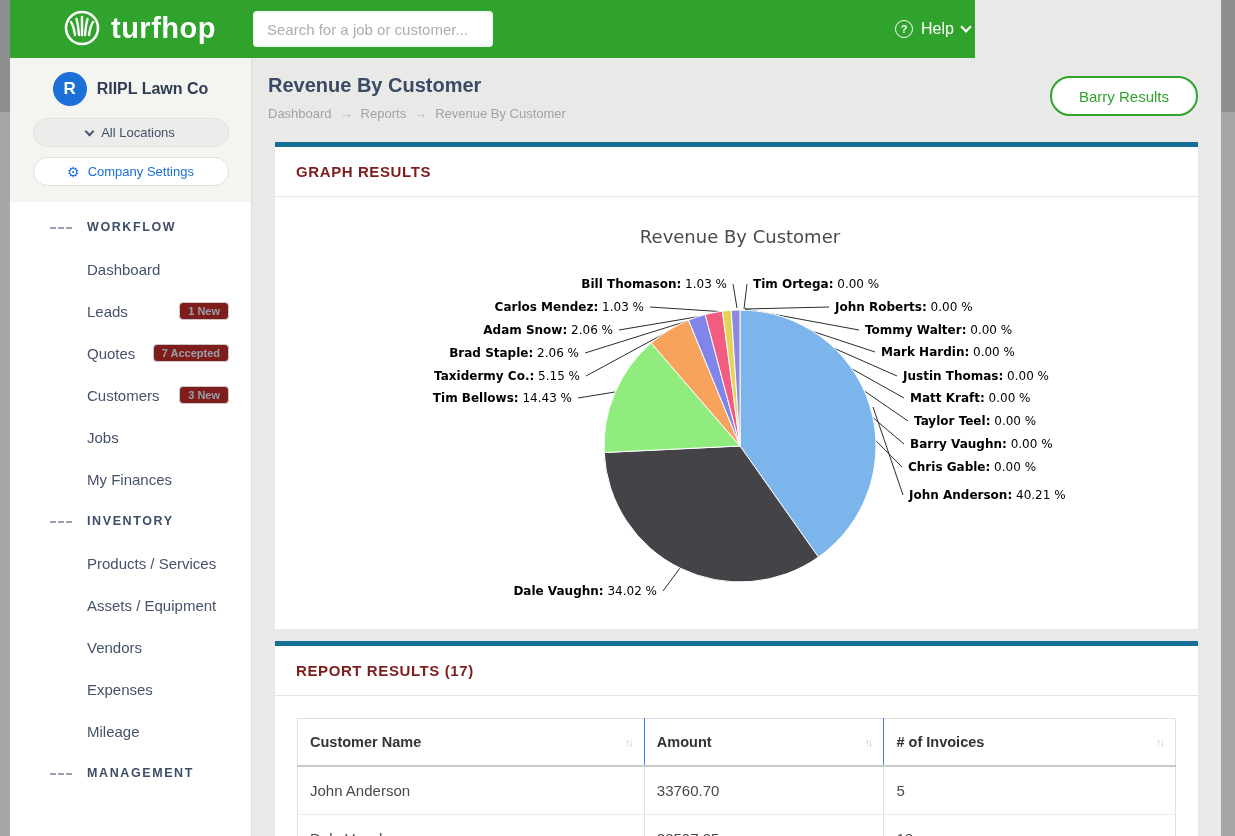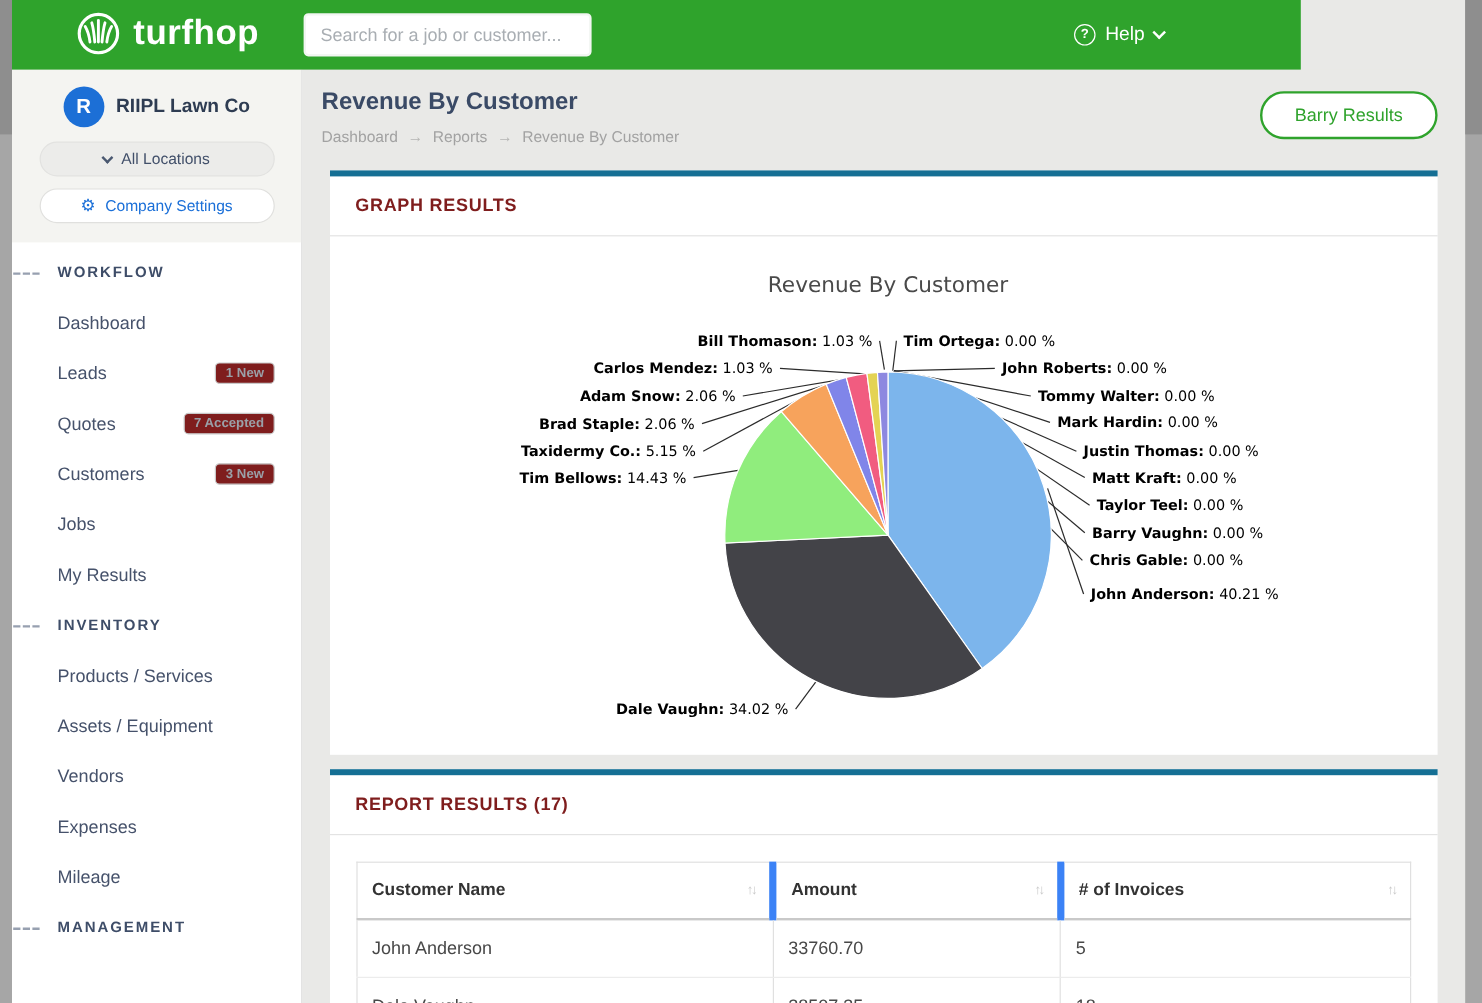--- a/index.html
+++ b/index.html
@@ -6,21 +6,21 @@
   html,body { width:1235px; height:836px; overflow:hidden; background:#e9e9e7;
     font-family:"Liberation Sans", sans-serif; }
 
   
   .edge { position:absolute; top:0; height:836px; background:#a6a6a6; z-index:50; }
   .edge-left { left:0; width:10px; }
   .edge-right { right:0; width:14px; }
   .edge .thumb { width:100%; height:112px; background:#8e8e8e; }
 
   
-  .topbar { position:absolute; left:10px; top:0; width:1074px; height:58px; background:#2fa32c; z-index:10; }
+  .topbar { position:absolute; left:10px; top:0; width:965px; height:58px; background:#2fa32c; z-index:10; }
   .brand { position:absolute; left:52px; top:8px; display:flex; align-items:center; gap:9px; }
   .brand-word { color:#fff; font-size:29px; font-weight:bold; letter-spacing:.5px; }
   .search-input { position:absolute; left:243px; top:11px; width:240px; height:36px; border:2px solid #f2f6f2;
     border-radius:4px; background:#fff; padding:0 12px; font-size:15px; color:#444; outline:none; }
   .search-input::placeholder { color:#a9aeb3; }
   .help-group { position:absolute; left:885px; top:0; height:58px; display:flex; align-items:center; gap:8px; cursor:pointer; }
   .qmark { width:18px; height:18px; border:1.7px solid #fff; border-radius:50%; color:#fff; font-size:11px;
     font-weight:bold; display:flex; align-items:center; justify-content:center; }
   .topbar-label { color:#fff; font-size:16px; }
   .chev { width:8px; height:8px; border-right:2px solid #fff; border-bottom:2px solid #fff;
@@ -36,21 +36,21 @@
   .company-logo { width:34px; height:34px; border-radius:50%; background:#1c6fd6; color:#fff; font-weight:bold;
     font-size:17px; display:flex; align-items:center; justify-content:center; }
   .company-name { font-size:16px; font-weight:bold; color:#2e3c52; }
   .pill { width:196px; height:29px; margin:0 auto 10px auto; border-radius:15px; display:flex; align-items:center;
     justify-content:center; gap:8px; font-size:13px; cursor:pointer; }
   .pill-locations { background:#ececea; border:1px solid #e2e2e0; color:#42506a; }
   .pill-settings { background:#fff; border:1px solid #e0e0de; color:#1a6fd8; margin-bottom:0; }
   .chev-dark { width:7px; height:7px; border-right:2px solid #4a5870; border-bottom:2px solid #4a5870;
     transform:rotate(45deg); margin-top:-3px; }
   .gear { font-size:14px; color:#1a6fd8; font-family:"DejaVu Sans", sans-serif; }
-  .side-nav { padding-top:4px; }
+  .side-nav { padding-top:4px;margin-left:39px; }
   .nav-sec { position:relative; height:42px; display:flex; align-items:center; padding-left:38px; }
   .nav-sec .dash { position:absolute; left:1px; top:50%; width:22px; border-top:2px dashed #97a0b0; }
   .nav-sec .sec-label { font-size:12.5px; font-weight:bold; letter-spacing:1.6px; color:#3e4d68; }
   .nav-item { height:42px; display:flex; align-items:center; justify-content:space-between;
     padding:0 22px 0 38px; cursor:pointer; }
   .nav-item .label { font-size:15px; color:#46526b; }
   .nav-badge { border:1px solid #c9c9c9; border-radius:4px; padding:2px 8px; font-size:11px; font-weight:bold;
     color:#9aa0a8; background:#7f1d1d; }
 
   
@@ -68,21 +68,21 @@
   .panel { margin:0 23px; background:#fff; border-top:5px solid #156f94; }
   .panel-head { height:50px; display:flex; align-items:center; padding-left:21px;
     border-bottom:1px solid #e3e3e3; }
   .panel-title { font-size:15px; font-weight:bold; letter-spacing:.6px; color:#7f1d1d; }
   .graph-body { position:relative; height:432px; }
   .report-panel { margin-top:12px; }
   .report-body { padding:22px 22px 30px 22px; }
 
   table.report { width:100%; border-collapse:collapse; border:1px solid #e0e0e0; background:#fff; }
   table.report th { text-align:left; font-size:14.5px; color:#333; padding:15px 12px;
-    border-right:6px solid #3b82f6; border-bottom:2px solid #c9c9c9; cursor:pointer; }
+    border-right:1px solid #3b82f6; border-bottom:2px solid #c9c9c9; cursor:pointer; }
   table.report th .sort-icon { float:right; color:#c9c9c9; font-size:11px; letter-spacing:-2px; margin-top:2px; }
   table.report td { font-size:15px; color:#484848; padding:15px 12px;
     border-right:1px solid #e0e0e0; border-bottom:1px solid #ececec; }
   table.report th:last-child, table.report td:last-child { border-right:none; }
 
   
   text { font-family:"DejaVu Sans", sans-serif; }
 </style>
 </head>
 <body>
@@ -148,21 +148,21 @@
         <span class="nav-badge">7 Accepted</span>
       </div>
       <div class="nav-item">
         <span class="label">Customers</span>
         <span class="nav-badge">3 New</span>
       </div>
       <div class="nav-item">
         <span class="label">Jobs</span>
       </div>
       <div class="nav-item">
-        <span class="label">My Results</span>
+        <span class="label">My Finances</span>
       </div>
       <div class="nav-sec">
         <span class="dash"></span>
         <span class="sec-label">INVENTORY</span>
       </div>
       <div class="nav-item">
         <span class="label">Products / Services</span>
       </div>
       <div class="nav-item">
         <span class="label">Assets / Equipment</span>

